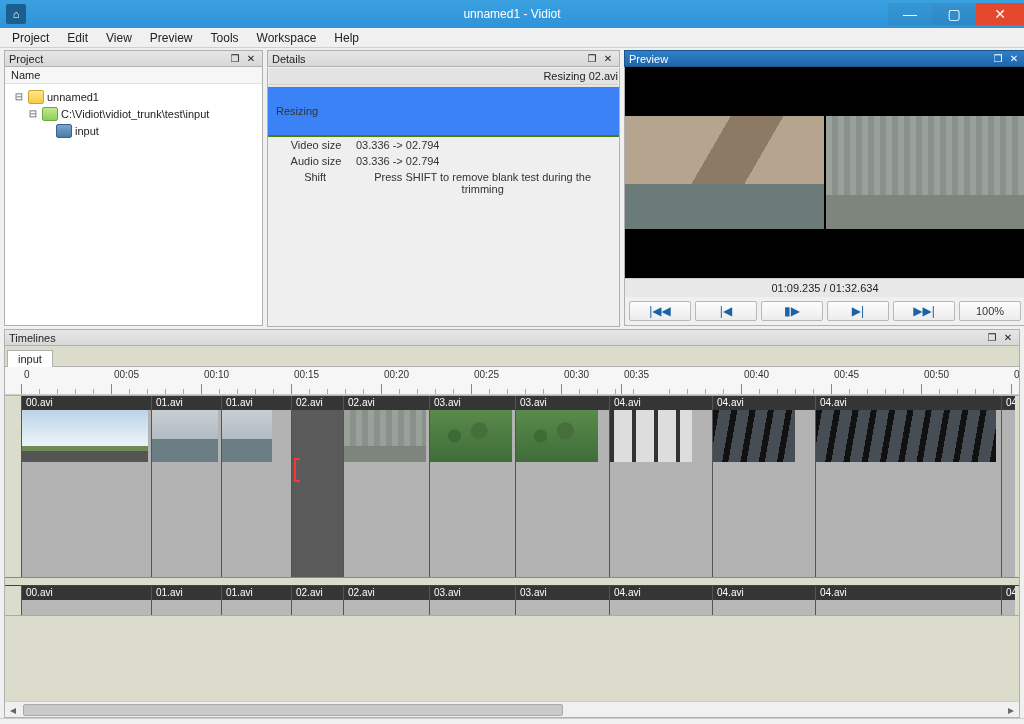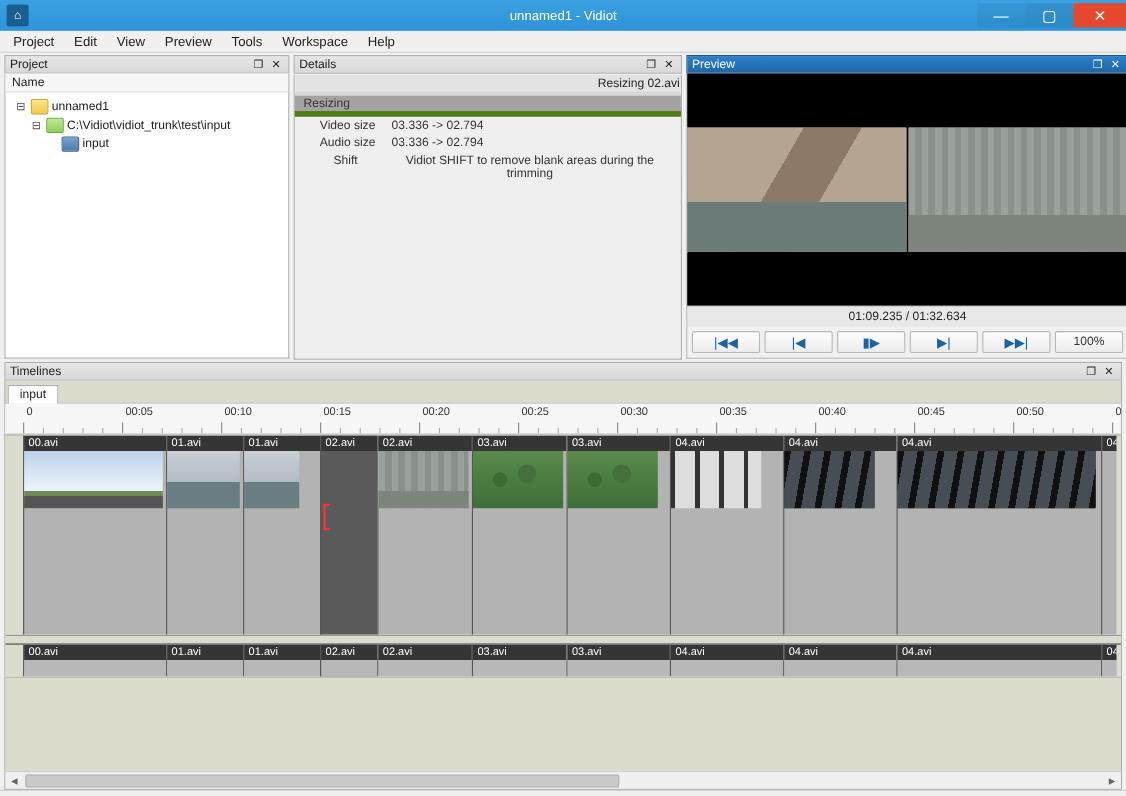--- a/index.html
+++ b/index.html
@@ -89,21 +89,21 @@
   .folder-y { background: linear-gradient(#ffe58a,#f7c948); border:1px solid #c8a830;}
   .folder-k { background: linear-gradient(#c0e890,#8fcf5a); border:1px solid #6fa840;}
   .file-i   { background: linear-gradient(#7aa5cc,#4a7bad); border:1px solid #3a6090;}
 
   
   .details .panel-body { height:259px; background:#efefef;}
   .details-title {
     text-align:right; background:#e3e3e3; border-bottom:1px solid #ccc;
     padding:2px 0; font-size:11px; margin:1px;
   }
-  .section-h { padding:1px 8px; font-size:11px; color:#333; border-top:1px solid #ddd; border-bottom:5px solid #4d7c0f; background:#a3a3a3;}
+  .section-h { padding:18px 8px; font-size:11px; color:#333; border-top:1px solid #ddd; border-bottom:2px solid #4d7c0f; background:#3b82f6;}
   .detail-row { display:flex; padding:2px 8px; font-size:11px;text-align:center;}
   .detail-row .k { width:80px; color:#333;}
   .detail-row .v { color:#333;}
 
   
   .preview .panel-body { height:259px; background:#e8e8e8; display:flex; flex-direction:column;}
   .p-video { background:#000; flex:1; display:flex; flex-direction:column;}
   .p-black { background:#000; flex:0 0 48px;}
   .p-frames { flex:1; display:flex; gap:2px; padding:1px 0;}
   .p-frame {
@@ -305,21 +305,21 @@
       <div class="detail-row">
         <span class="k">Video size</span>
         <span class="v">03.336 -&gt; 02.794</span>
       </div>
       <div class="detail-row">
         <span class="k">Audio size</span>
         <span class="v">03.336 -&gt; 02.794</span>
       </div>
       <div class="detail-row">
         <span class="k">Shift</span>
-        <span class="v">Vidiot SHIFT to remove blank areas during the trimming</span>
+        <span class="v">Press SHIFT to remove blank test during the trimming</span>
       </div>
     </div>
   </div>
 
   <div class="preview">
     <div class="panel-header" style="background:linear-gradient(#2f7fc9,#1f66aa);color:#fff;border-color:#1a558d;">
       <span class="h-title">Preview</span>
       <span class="panel-btn" style="color:#fff">❐</span>
       <span class="panel-btn" style="color:#fff">✕</span>
     </div>
@@ -399,21 +399,21 @@
           <div class="minor" style="left: 502px;"></div>
           <div class="minor" style="left: 520px;"></div>
           <div class="minor" style="left: 538px;"></div>
           <div class="tick" style="left: 556px;">
             <span class="lbl">00:30</span>
           </div>
           <div class="minor" style="left: 574px;"></div>
           <div class="minor" style="left: 592px;"></div>
           <div class="minor" style="left: 610px;"></div>
           <div class="minor" style="left: 628px;"></div>
-          <div class="tick" style="left: 646px;">
+          <div class="tick" style="left: 616px;">
             <span class="lbl">00:35</span>
           </div>
           <div class="minor" style="left: 664px;"></div>
           <div class="minor" style="left: 682px;"></div>
           <div class="minor" style="left: 700px;"></div>
           <div class="minor" style="left: 718px;"></div>
           <div class="tick" style="left: 736px;">
             <span class="lbl">00:40</span>
           </div>
           <div class="minor" style="left: 754px;"></div>

